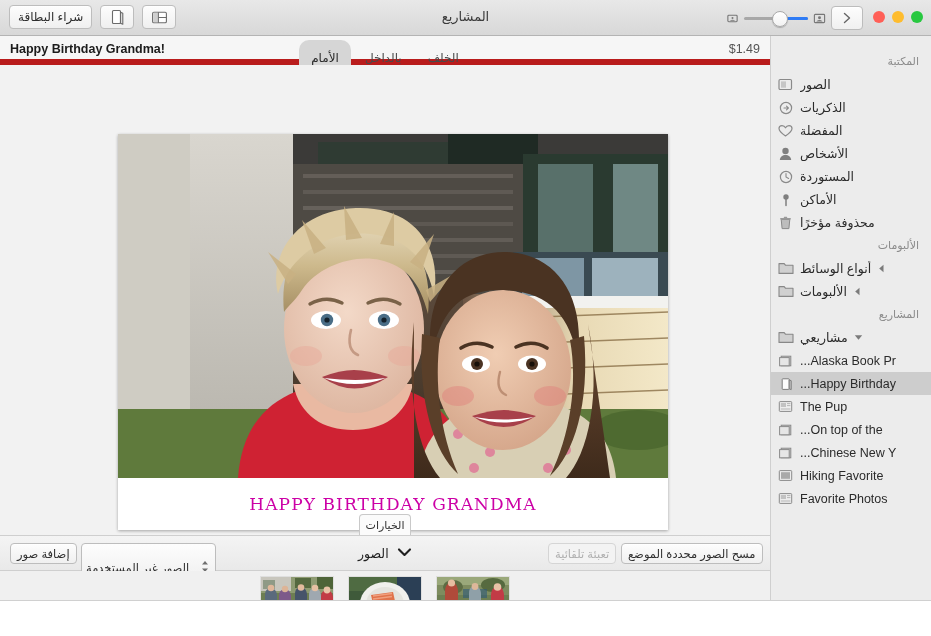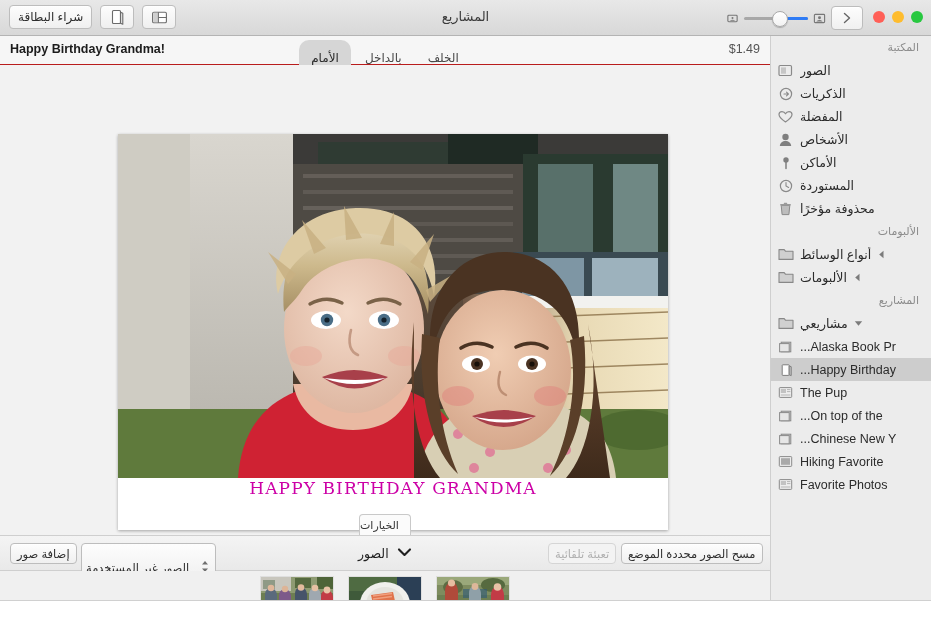--- a/index.html
+++ b/index.html
@@ -59,21 +59,21 @@
     display:flex;align-items:center;justify-content:center;
     font-size:12px;color:#2d2d2d;box-sizing:border-box;
     box-shadow:0 1px 0 rgba(255,255,255,.75) inset;
   }
   .tb-btn.icon{width:34px;padding:0;}
 
   
   .sidebar{
     position:absolute;top:36px;right:0;width:161px;height:580px;
     background:#ececec;border-left:1px solid #cfcfcf;box-sizing:border-box;
-    padding-top:0;overflow:hidden;
+    padding-top:14px;overflow:hidden;
   }
   .sb-head{
     font-size:11px;color:#8c8c8c;padding:4px 12px 2px 0;text-align:right;
     height:17px;line-height:15px;
   }
   .sb-row{
     display:flex;flex-direction:row-reverse;align-items:center;
     height:23px;padding:0 8px 0 6px;gap:6px;box-sizing:border-box;
   }
   .sb-row .sb-icn{width:17px;height:15px;flex:0 0 17px;display:flex;align-items:center;justify-content:center;}
@@ -81,21 +81,21 @@
   .sb-row.sel{background:#cdcdcd;}
   .sb-row.proj{padding-right:8px;}
   .sb-row.proj .sb-lbl{font-size:12.5px;}
   .disc{width:9px;height:11px;flex:0 0 9px;display:flex;align-items:center;justify-content:center;}
 
   
   .main{position:absolute;top:36px;left:0;width:770px;height:600px;background:#fff;}
 
   .subbar{
     position:absolute;top:0;left:0;width:770px;height:29px;
-    background:#f6f6f6;border-bottom:1px solid #b91c1c;box-sizing:border-box;
+    background:#f6f6f6;border-bottom:6px solid #b91c1c;box-sizing:border-box;
   }
   .proj-name{
     position:absolute;left:10px;top:6px;font-size:12.5px;color:#1c1c1c;font-weight:700;
     direction:ltr;text-align:left;
   }
   .price{position:absolute;right:10px;top:6px;font-size:12.5px;color:#555;direction:ltr;}
   .seg{
     position:absolute;left:0;right:0;top:4px;margin:0 auto;width:260px;
     display:flex;flex-direction:row-reverse;justify-content:center;align-items:center;gap:2px;
   }
@@ -108,31 +108,31 @@
   .canvas{
     position:absolute;top:29px;left:0;width:770px;height:470px;background:#f2f2f2;
   }
   .card{
     position:absolute;left:118px;top:69px;width:550px;height:396px;
     background:#fff;box-shadow:0 1px 3px rgba(0,0,0,.32);
   }
   .card .photo{position:absolute;left:0;top:0;width:550px;height:344px;overflow:hidden;background:#9aa2a0;}
   .card .caption{
     position:absolute;left:0;bottom:0;width:550px;height:52px;background:#fff;
-    display:flex;align-items:flex-start;justify-content:center;
+    display:flex;align-items:center;justify-content:center;
   }
   .caption-text{
     font-family:"DejaVu Serif",serif;font-size:17px;letter-spacing:1.1px;
     color:#cc00a6;direction:ltr;
   }
 
   .opts-tab{
     position:absolute;left:0;right:0;bottom:0;margin:0 auto;width:52px;height:21px;
     background:#fbfbfb;border:1px solid #c9c9c9;border-bottom:none;
-    border-radius:4px 4px 0 0;display:flex;align-items:center;justify-content:flex-end;
+    border-radius:4px 4px 0 0;display:flex;align-items:center;justify-content:center;
     font-size:11px;color:#333;box-sizing:border-box;
   }
 
   
   .bottombar{
     position:absolute;top:499px;left:0;width:770px;height:36px;
     background:linear-gradient(to bottom,#f4f4f4,#e9e9e9);
     border-top:1px solid #cfcfcf;border-bottom:1px solid #cfcfcf;box-sizing:border-box;
   }
   .bb-btn{
@@ -268,36 +268,36 @@
         <svg width="13" height="14" viewBox="0 0 13 14">
           <circle cx="6.5" cy="4" r="3.2" fill="#7f7f7f"></circle>
           <path d="M0.8 13 C1.2 9.5 3.5 8 6.5 8 C9.5 8 11.8 9.5 12.2 13 Z" fill="#7f7f7f"></path>
         </svg>
       </span>
       <span class="sb-lbl">الأشخاص</span>
     </div>
 
     <div class="sb-row">
       <span class="sb-icn">
+        <svg width="14" height="14" viewBox="0 0 14 14">
+          <circle cx="7" cy="7" r="5.6" fill="none" stroke="#8a8a8a" stroke-width="1.2"></circle>
+          <path d="M7 3.6 L7 7 L9.6 8.4" fill="none" stroke="#8a8a8a" stroke-width="1.1" stroke-linecap="round"></path>
+        </svg>
+      </span>
+      <span class="sb-lbl">المستوردة</span>
+    </div>
+
+    <div class="sb-row">
+      <span class="sb-icn">
         <svg width="10" height="14" viewBox="0 0 10 14">
           <circle cx="5" cy="4" r="2.7" fill="#7f7f7f"></circle>
           <path d="M5 6 L5 12.5" stroke="#7f7f7f" stroke-width="1.5" stroke-linecap="round"></path>
         </svg>
       </span>
       <span class="sb-lbl">الأماكن</span>
-    </div>
-
-    <div class="sb-row">
-      <span class="sb-icn">
-        <svg width="14" height="14" viewBox="0 0 14 14">
-          <circle cx="7" cy="7" r="5.6" fill="none" stroke="#8a8a8a" stroke-width="1.2"></circle>
-          <path d="M7 3.6 L7 7 L9.6 8.4" fill="none" stroke="#8a8a8a" stroke-width="1.1" stroke-linecap="round"></path>
-        </svg>
-      </span>
-      <span class="sb-lbl">المستوردة</span>
     </div>
 
     <div class="sb-row">
       <span class="sb-icn">
         <svg width="13" height="14" viewBox="0 0 13 14">
           <path d="M2.2 3.4 L10.8 3.4 L9.9 12.6 L3.1 12.6 Z" fill="#bdbdbd" stroke="#8a8a8a" stroke-width="1"></path>
           <rect x="1.1" y="2" width="10.8" height="1.6" rx="0.7" fill="#9a9a9a"></rect>
           <rect x="4.8" y="0.7" width="3.4" height="1.4" rx="0.6" fill="#9a9a9a"></rect>
         </svg>
       </span>

